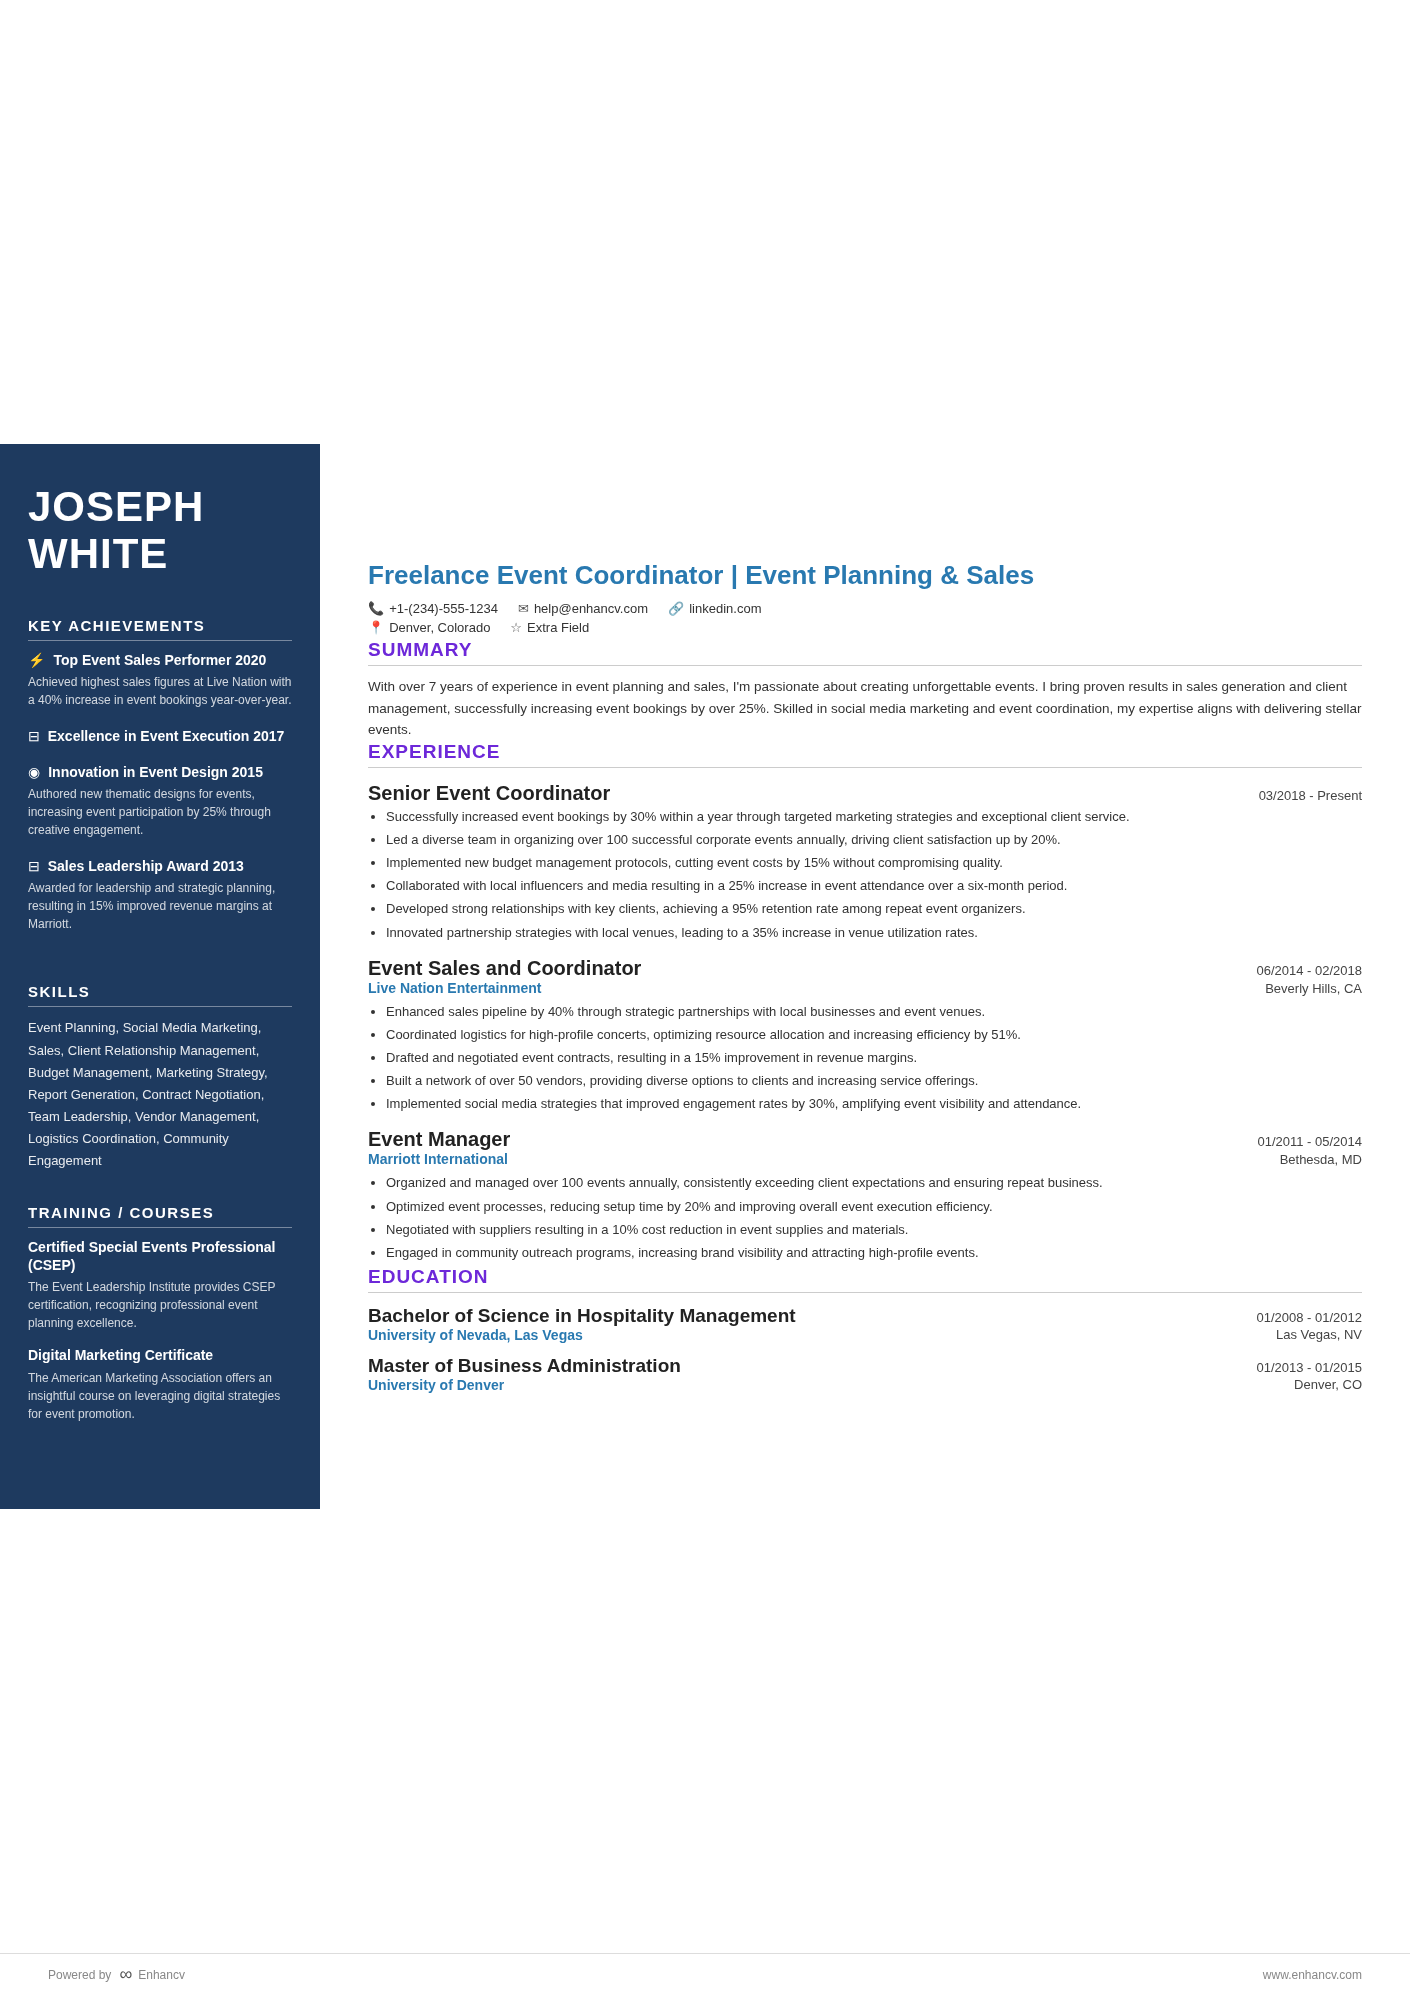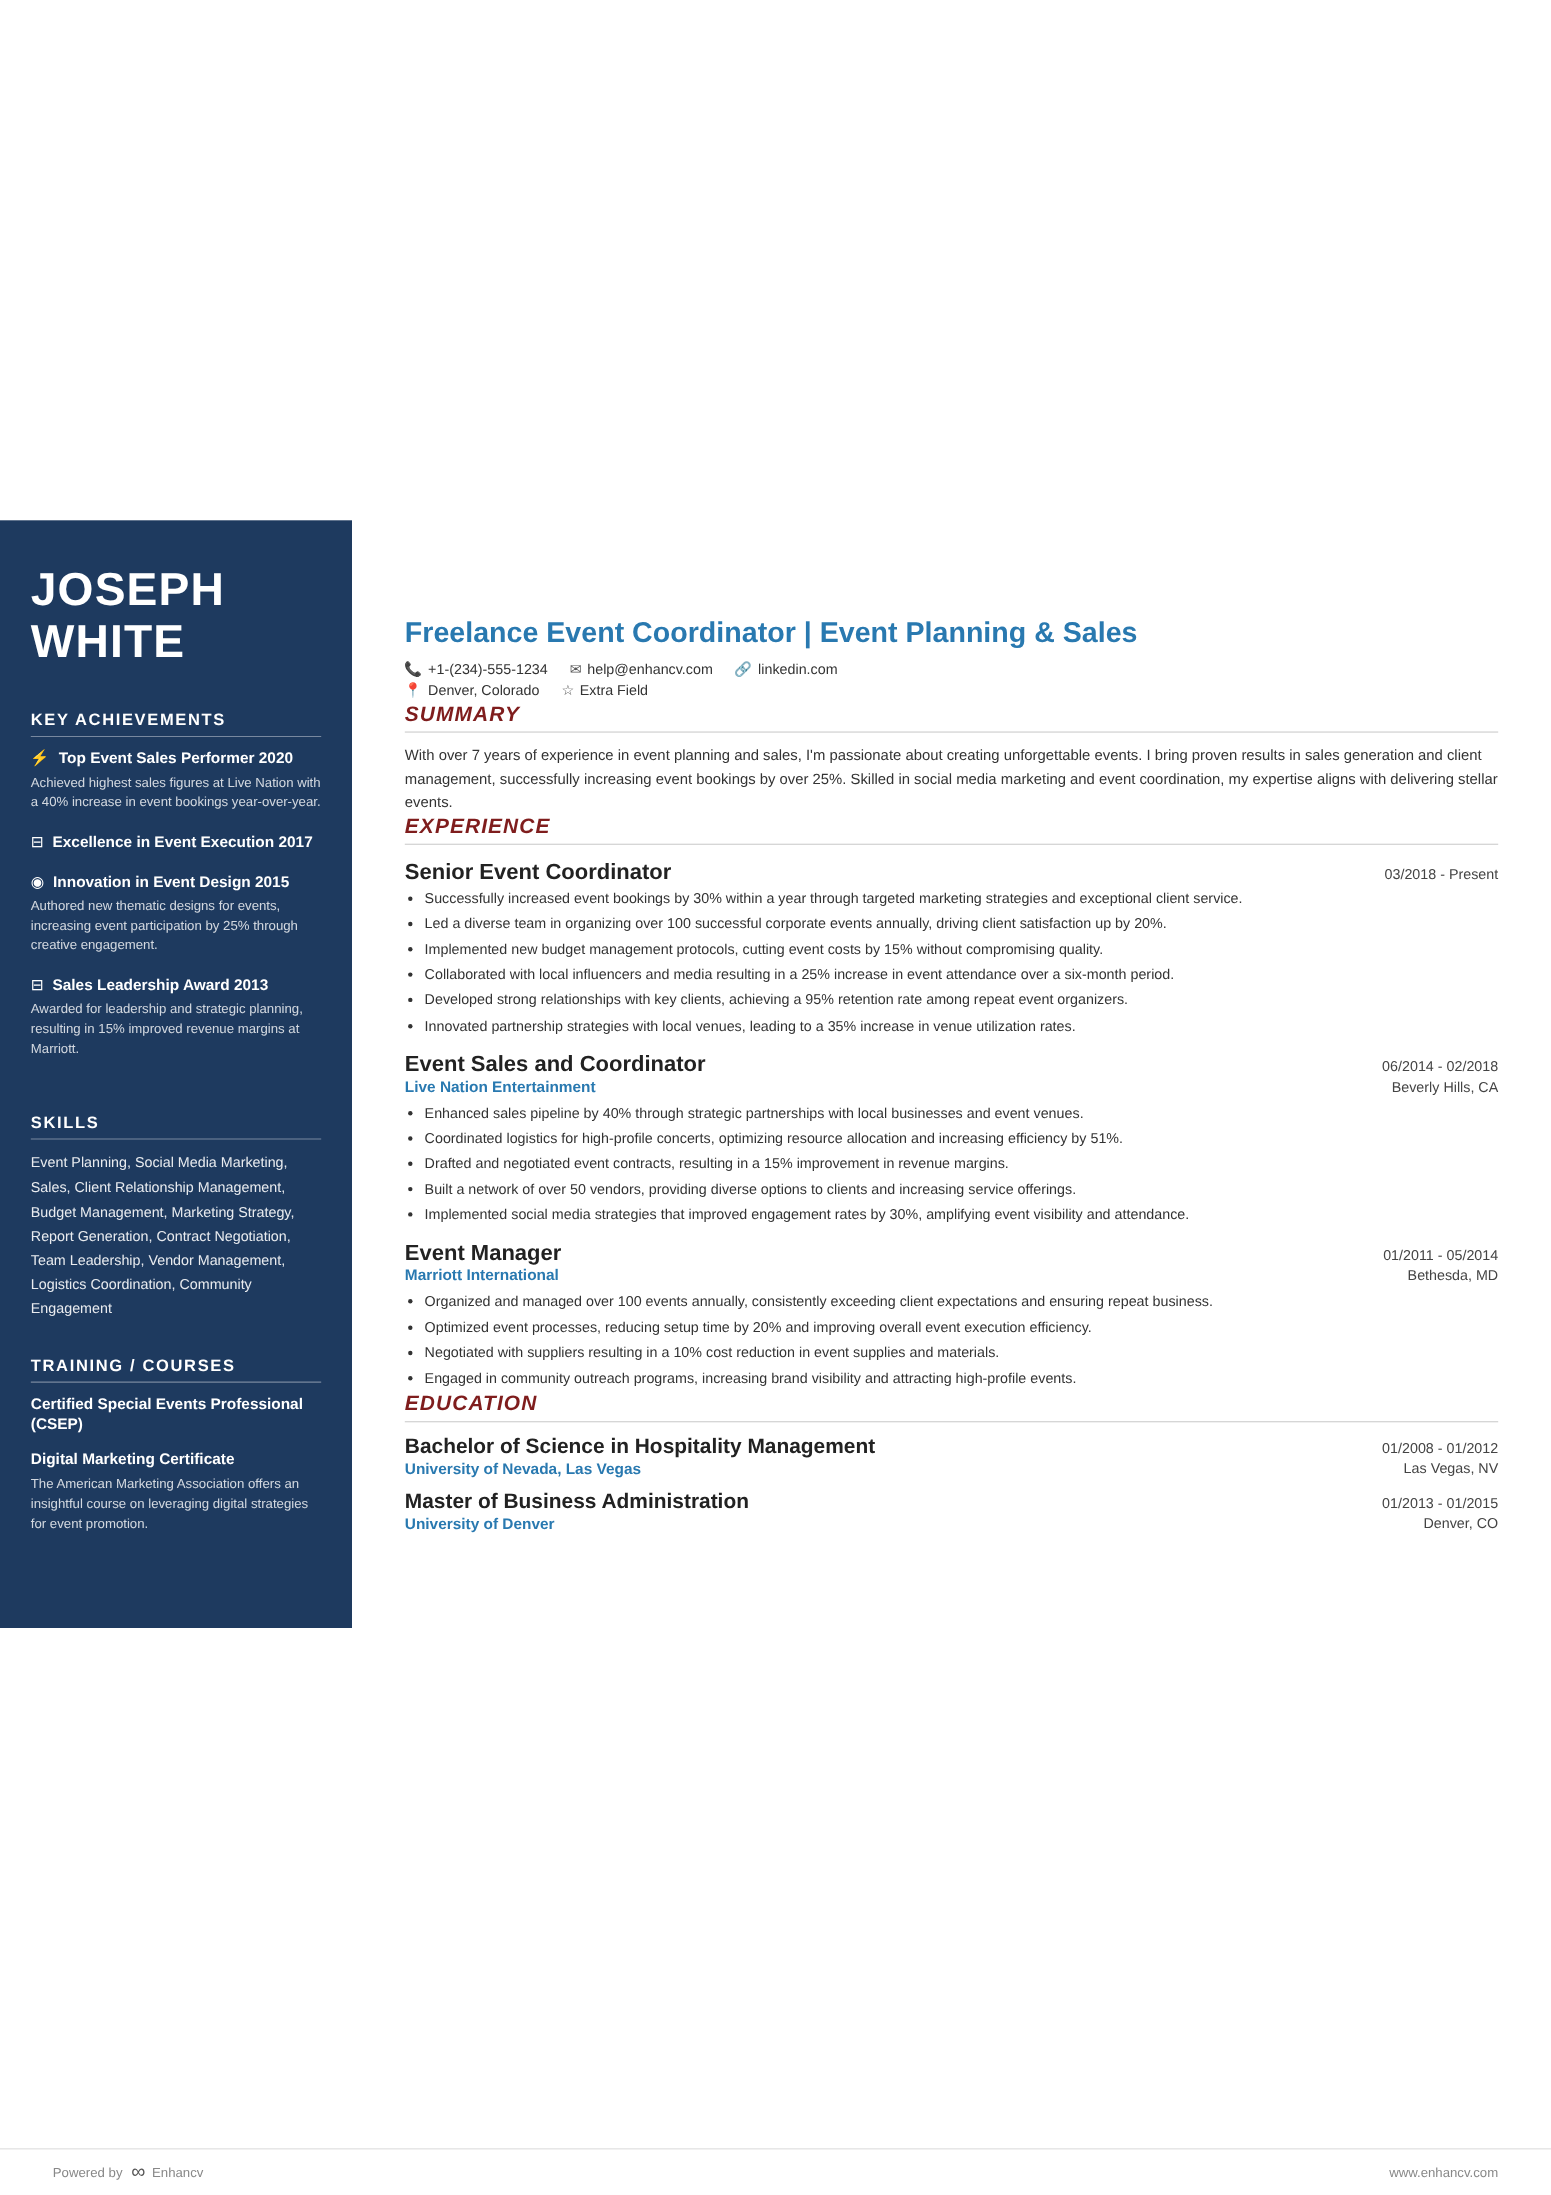--- a/index.html
+++ b/index.html
@@ -127,26 +127,25 @@
       color: #555;
     }
     .section-divider {
       border: none;
       border-top: 1.5px solid #ccc;
       margin: 4px 0 10px 0;
     }
     .section-heading {
       font-size: 19px;
       font-weight: 700;
-      color: #7f1d1d;
+      color: #6d28d9;
       text-transform: uppercase;
       letter-spacing: 1px;
       margin-bottom: 4px;
       margin-top: 22px;
-      font-style: italic;
     }
     .section-heading:first-of-type {
       margin-top: 0;
     }
     .summary-text {
       font-size: 13.5px;
       color: #333;
       line-height: 1.6;
     }
     .job-header {
@@ -298,20 +297,21 @@
     <div class="sidebar-section">
       <div class="sidebar-section-title">SKILLS</div>
       <p class="skills-text">Event Planning, Social Media Marketing, Sales, Client Relationship Management, Budget Management, Marketing Strategy, Report Generation, Contract Negotiation, Team Leadership, Vendor Management, Logistics Coordination, Community Engagement</p>
     </div>
 
     <div class="sidebar-section">
       <div class="sidebar-section-title">TRAINING / COURSES</div>
 
       <div class="training-item">
         <div class="training-title">Certified Special Events Professional (CSEP)</div>
+        <p class="training-desc">The Event Leadership Institute provides CSEP certification, recognizing professional event planning excellence.</p>
       </div>
 
       <div class="training-item">
         <div class="training-title">Digital Marketing Certificate</div>
         <p class="training-desc">The American Marketing Association offers an insightful course on leveraging digital strategies for event promotion.</p>
       </div>
     </div>
   </div>
 
   <div class="main-content">

